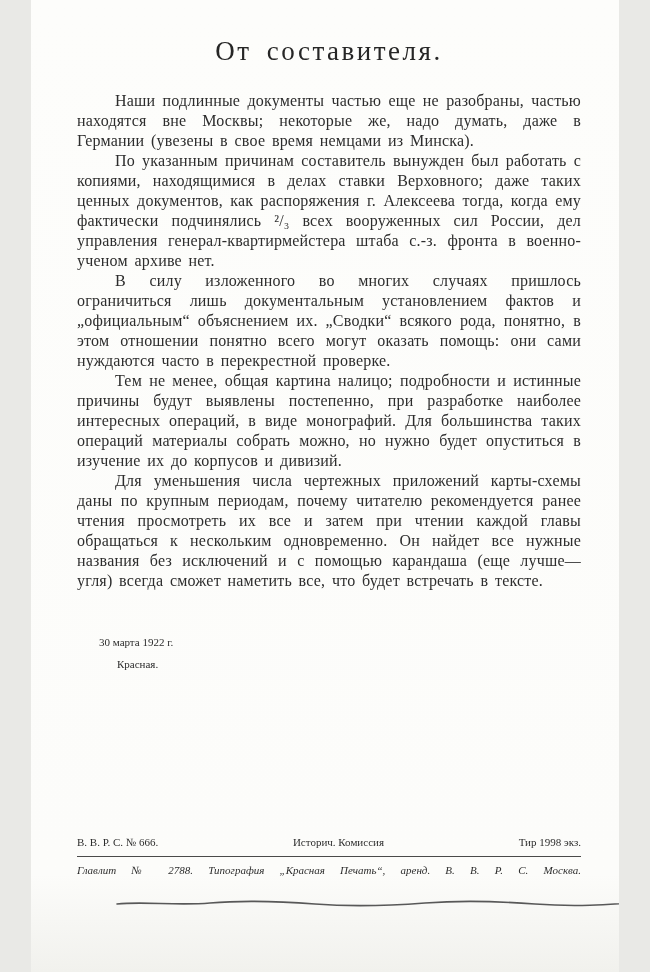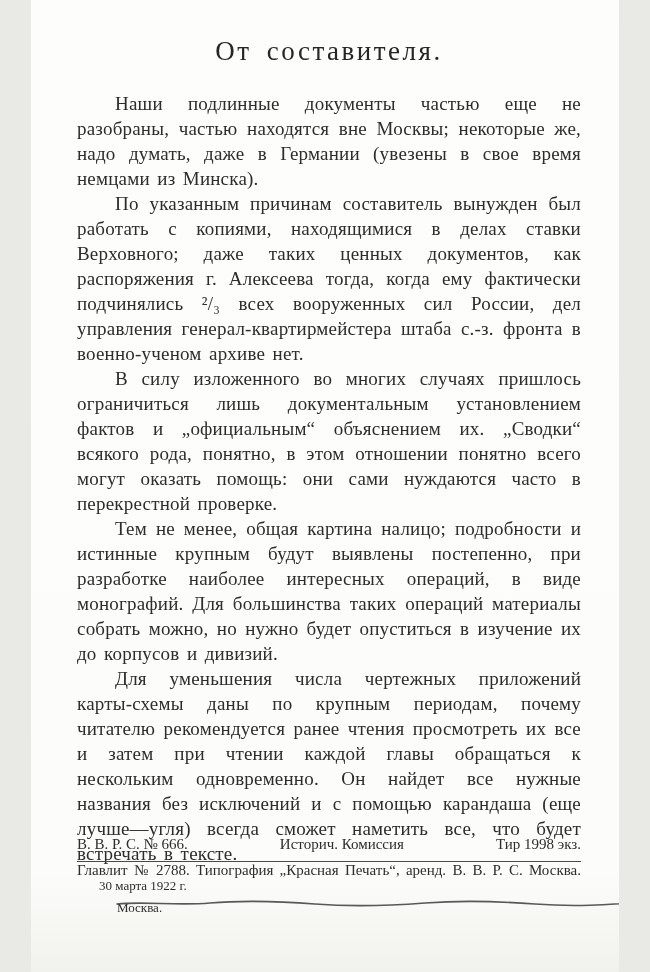--- a/index.html
+++ b/index.html
@@ -23,82 +23,84 @@
     font-size: 27px;
     font-weight: normal;
     letter-spacing: 2.5px;
     word-spacing: 6px;
     text-align: center;
     margin: 0 0 24px 0;
     color: #262626;
   }
   .body-text p {
     margin: 0;
-    font-size: 19px;
-    line-height: 25px;
+    font-size: 16px;
+    line-height: 20px;
     text-align: justify;
     text-indent: 38px;
     word-spacing: 2.5px;
     letter-spacing: 0.2px;
     color: #2d2d2d;
   }
   .dateline {
-    margin-top: 9px;
-    font-size: 13px;
+    margin-top: 40px;
+    font-size: 11px;
     line-height: 22px;
     color: #2d2d2d;
   }
   .dateline .date { padding-left: 22px; }
   .dateline .place { padding-left: 40px; }
   .imprint {
     position: absolute;
     left: 46px;
     right: 38px;
     top: 836px;
-    font-size: 15px;
+    font-size: 11px;
     color: #2d2d2d;
   }
   .imprint-row1 {
     display: flex;
     justify-content: space-between;
     align-items: baseline;
     padding-bottom: 8px;
     border-bottom: 1.5px solid #4a4a4a;
   }
   .imprint-row2 {
+    margin-top: 7px;
     text-align: justify;
     text-align-last: justify;
     word-spacing: 1px;
+    font-style: italic;
   }
   .squiggle {
     position: absolute;
     left: 84px;
     top: 898px;
     width: 558px;
     height: 10px;
   }
 </style>
 </head>
 <body>
 
 <div class="page">
 
   <h1 class="title">От  составителя.</h1>
 
   <div class="body-text">
     <p>Наши подлинные документы частью еще не разобраны, частью находятся вне Москвы; некоторые же, надо думать, даже в Германии (увезены в свое время немцами из Минска).</p>
     <p>По указанным причинам составитель вынужден был работать с копиями, находящимися в делах ставки Верховного; даже таких ценных документов, как распоряжения г. Алексеева тогда, когда ему фактически подчинялись ²/₃ всех вооруженных сил России, дел управления генерал-квартирмейстера штаба с.-з. фронта в военно-ученом архиве нет.</p>
     <p>В силу изложенного во многих случаях пришлось ограничиться лишь документальным установлением фактов и „официальным“ объяснением их. „Сводки“ всякого рода, понятно, в этом отношении понятно всего могут оказать помощь: они сами нуждаются часто в перекрестной проверке.</p>
-    <p>Тем не менее, общая картина налицо; подробности и истинные крупным будут выявлены постепенно, при разработке наиболее интересных операций, в виде монографий. Для большинства таких операций материалы собрать можно, но нужно будет опуститься в изучение их до корпусов и дивизий.</p>
+    <p>Тем не менее, общая картина налицо; подробности и истинные причины будут выявлены постепенно, при разработке наиболее интересных операций, в виде монографий. Для большинства таких операций материалы собрать можно, но нужно будет опуститься в изучение их до корпусов и дивизий.</p>
     <p>Для уменьшения числа чертежных приложений карты-схемы даны по крупным периодам, почему читателю рекомендуется ранее чтения просмотреть их все и затем при чтении каждой главы обращаться к нескольким одновременно. Он найдет все нужные названия без исключений и с помощью карандаша (еще лучше—угля) всегда сможет наметить все, что будет встречать в тексте.</p>
   </div>
 
   <div class="dateline">
     <div class="date">30 марта 1922 г.</div>
-    <div class="place">Москва.</div>
+    <div class="place">Красная.</div>
   </div>
 
   <div class="imprint">
     <div class="imprint-row1">
       <span>В. В. Р. С.  № 666.</span>
       <span>Историч.  Комиссия</span>
       <span>Тир 1998 экз.</span>
     </div>
     <div class="imprint-row2">Главлит № 2788. Типография „Красная Печать“, аренд. В. В. Р. С. Москва.</div>
   </div>

